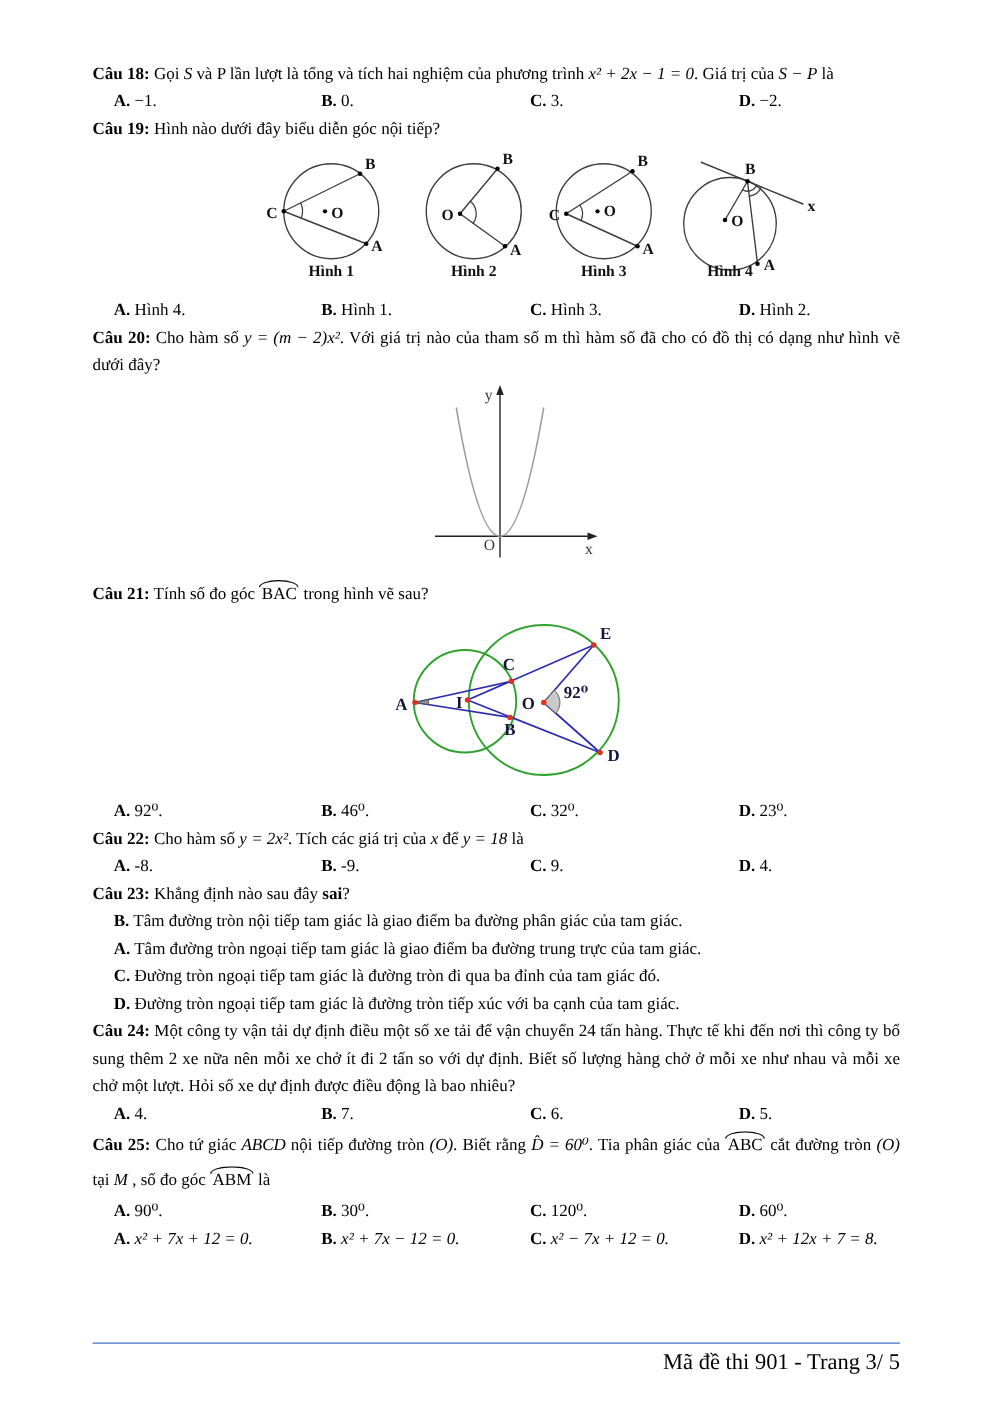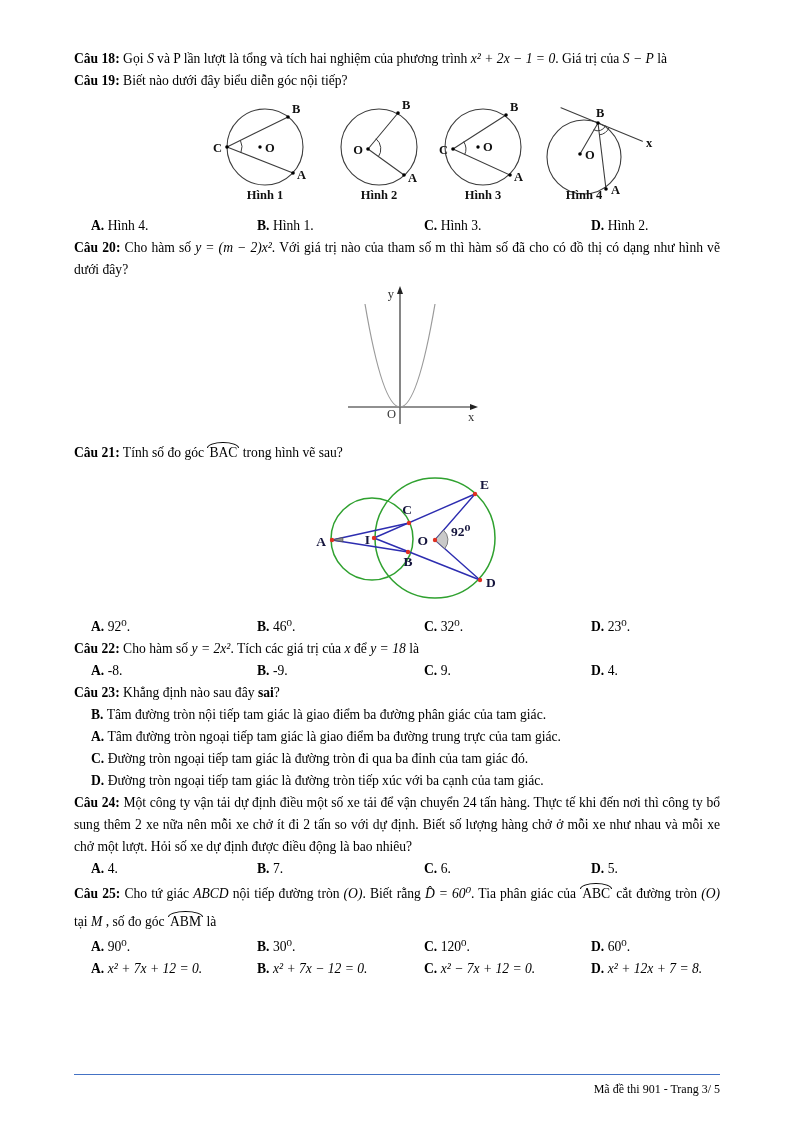--- a/index.html
+++ b/index.html
@@ -34,35 +34,41 @@
   .fig20 { margin-left:226px; }
   .fig21 { margin-left:216px; margin-top:6px; margin-bottom:4px; }
   svg text { font-family:"Liberation Serif","DejaVu Serif",serif; }
   .ptlbl { font-weight:bold; font-size:12.5px; fill:#111; }
   .cap   { font-weight:bold; font-size:12.5px; fill:#111; }
   .ptlbl21 { font-weight:bold; font-size:13.5px; fill:#14143c; }
   .axis-lbl { font-size:12.5px; fill:#333; }
   .footer {
     position:absolute; left:74px; right:74px; top:1074px;
     border-top:1.4px solid #4472c4;
-    text-align:right; padding-top:3px; font-size:12px;
+    text-align:right; padding-top:3px; font-size:18px;
   }
   .q25 p.qt { line-height:28px; }
 </style>
 </head>
 <body>
 
 <div class="page">
 
   <div class="q">
     <p class="qt"><b class="lbl">Câu 18:</b> <span>Gọi </span><i class="it">S</i><span> và P lần lượt là tổng và tích hai nghiệm của phương trình </span><i class="it">x² + 2x − 1 = 0</i><span>. Giá trị của </span><i class="it">S − P</i><span> là</span></p>
-  </div>
-
-  <div class="q">
-    <p class="qt"><b class="lbl">Câu 19:</b> <span>Biết nào dưới đây biểu diễn góc nội tiếp?</span></p>
+    <div class="opts">
+      <span class="opt"><b>A.</b> <span>−1.</span></span>
+      <span class="opt"><b>B.</b> <span>0.</span></span>
+      <span class="opt"><b>C.</b> <span>3.</span></span>
+      <span class="opt"><b>D.</b> <span>−2.</span></span>
+    </div>
+  </div>
+
+  <div class="q">
+    <p class="qt"><b class="lbl">Câu 19:</b> <span>Hình nào dưới đây biểu diễn góc nội tiếp?</span></p>
 
     <svg class="fig fig19" width="452" height="110" viewBox="0 0 452 110">
 
       <g stroke-linecap="round">
         <circle cx="57" cy="52" r="38" fill="none" stroke="#3d3d3d" stroke-width="1.1"></circle>
         <line x1="19" y1="52" x2="80" y2="22" stroke="#3d3d3d" stroke-width="1.1"></line>
         <line x1="19" y1="52" x2="85" y2="78" stroke="#3d3d3d" stroke-width="1.1"></line>
         <path d="M32.5,45.4 A15,15 0 0 1 33,57.5" fill="none" stroke="#3d3d3d" stroke-width="1"></path>
         <circle cx="52" cy="52" r="1.7" fill="#000"></circle>
         <circle cx="19" cy="52" r="1.8" fill="#000"></circle>

